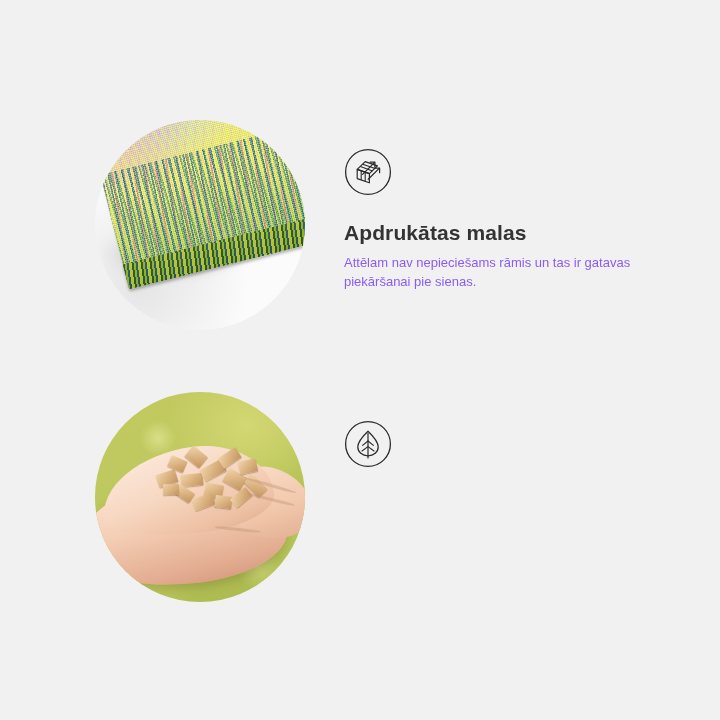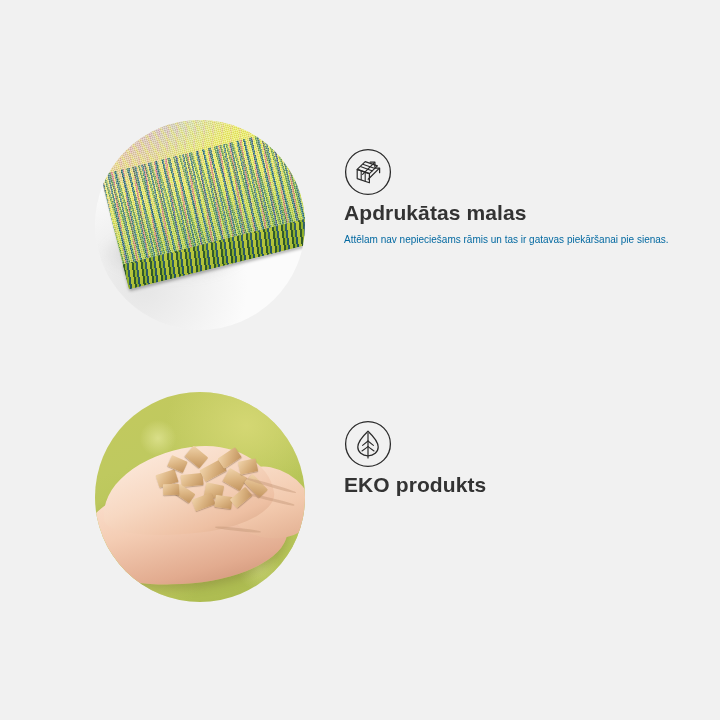--- a/index.html
+++ b/index.html
@@ -233,32 +233,32 @@
     top: 0;
     width: 340px;
   }
   .icon-badge {
     width: 48px;
     height: 48px;
     margin: 30px 0 0 0;
   }
   .icon-badge svg { display: block; }
   .feature-title {
-    margin: 4px 0 0 0;
+    margin: 24px 0 0 0;
     font-size: 21px;
     font-weight: 600;
     color: #333333;
     letter-spacing: 0.1px;
     line-height: 1.25;
   }
   .feature-desc {
     margin: 7px 0 0 0;
-    font-size: 10px;
+    font-size: 13px;
     font-weight: 400;
-    color: #0369a1;
+    color: #8b5cf6;
     line-height: 1.48;
     max-width: 325px;
   }
 </style>
 </head>
 <body style="background: rgb(241, 241, 241);">
 
 <div class="page">
 
   <section class="feature" id="feature-0">
@@ -338,17 +338,16 @@
           <circle cx="24" cy="24" r="22.4" stroke="#2b2b2b" stroke-width="1.3"></circle>
           <path d="M24 11.2 C30.6 17.4 34.2 22.4 34.2 27.1 C34.2 32.0 29.7 35.8 24 35.8
                    C18.3 35.8 13.8 32.0 13.8 27.1 C13.8 22.4 17.4 17.4 24 11.2 Z" stroke="#2b2b2b" stroke-width="1.25" stroke-linejoin="round" fill="none"></path>
           <path d="M24 13.4 L24 38.0" stroke="#2b2b2b" stroke-width="1.2" stroke-linecap="round"></path>
           <path d="M24 21.0 L18.6 25.4" stroke="#2b2b2b" stroke-width="1.1" stroke-linecap="round"></path>
           <path d="M24 21.0 L29.4 25.4" stroke="#2b2b2b" stroke-width="1.1" stroke-linecap="round"></path>
           <path d="M24 26.6 L18.0 31.0" stroke="#2b2b2b" stroke-width="1.1" stroke-linecap="round"></path>
           <path d="M24 26.6 L30.0 31.0" stroke="#2b2b2b" stroke-width="1.1" stroke-linecap="round"></path>
         </svg>
       </div>
-      <h2 class="feature-title">EKO produkts</h2>
     </div>
   </section>
 
 </div>
 
 </body></html>

